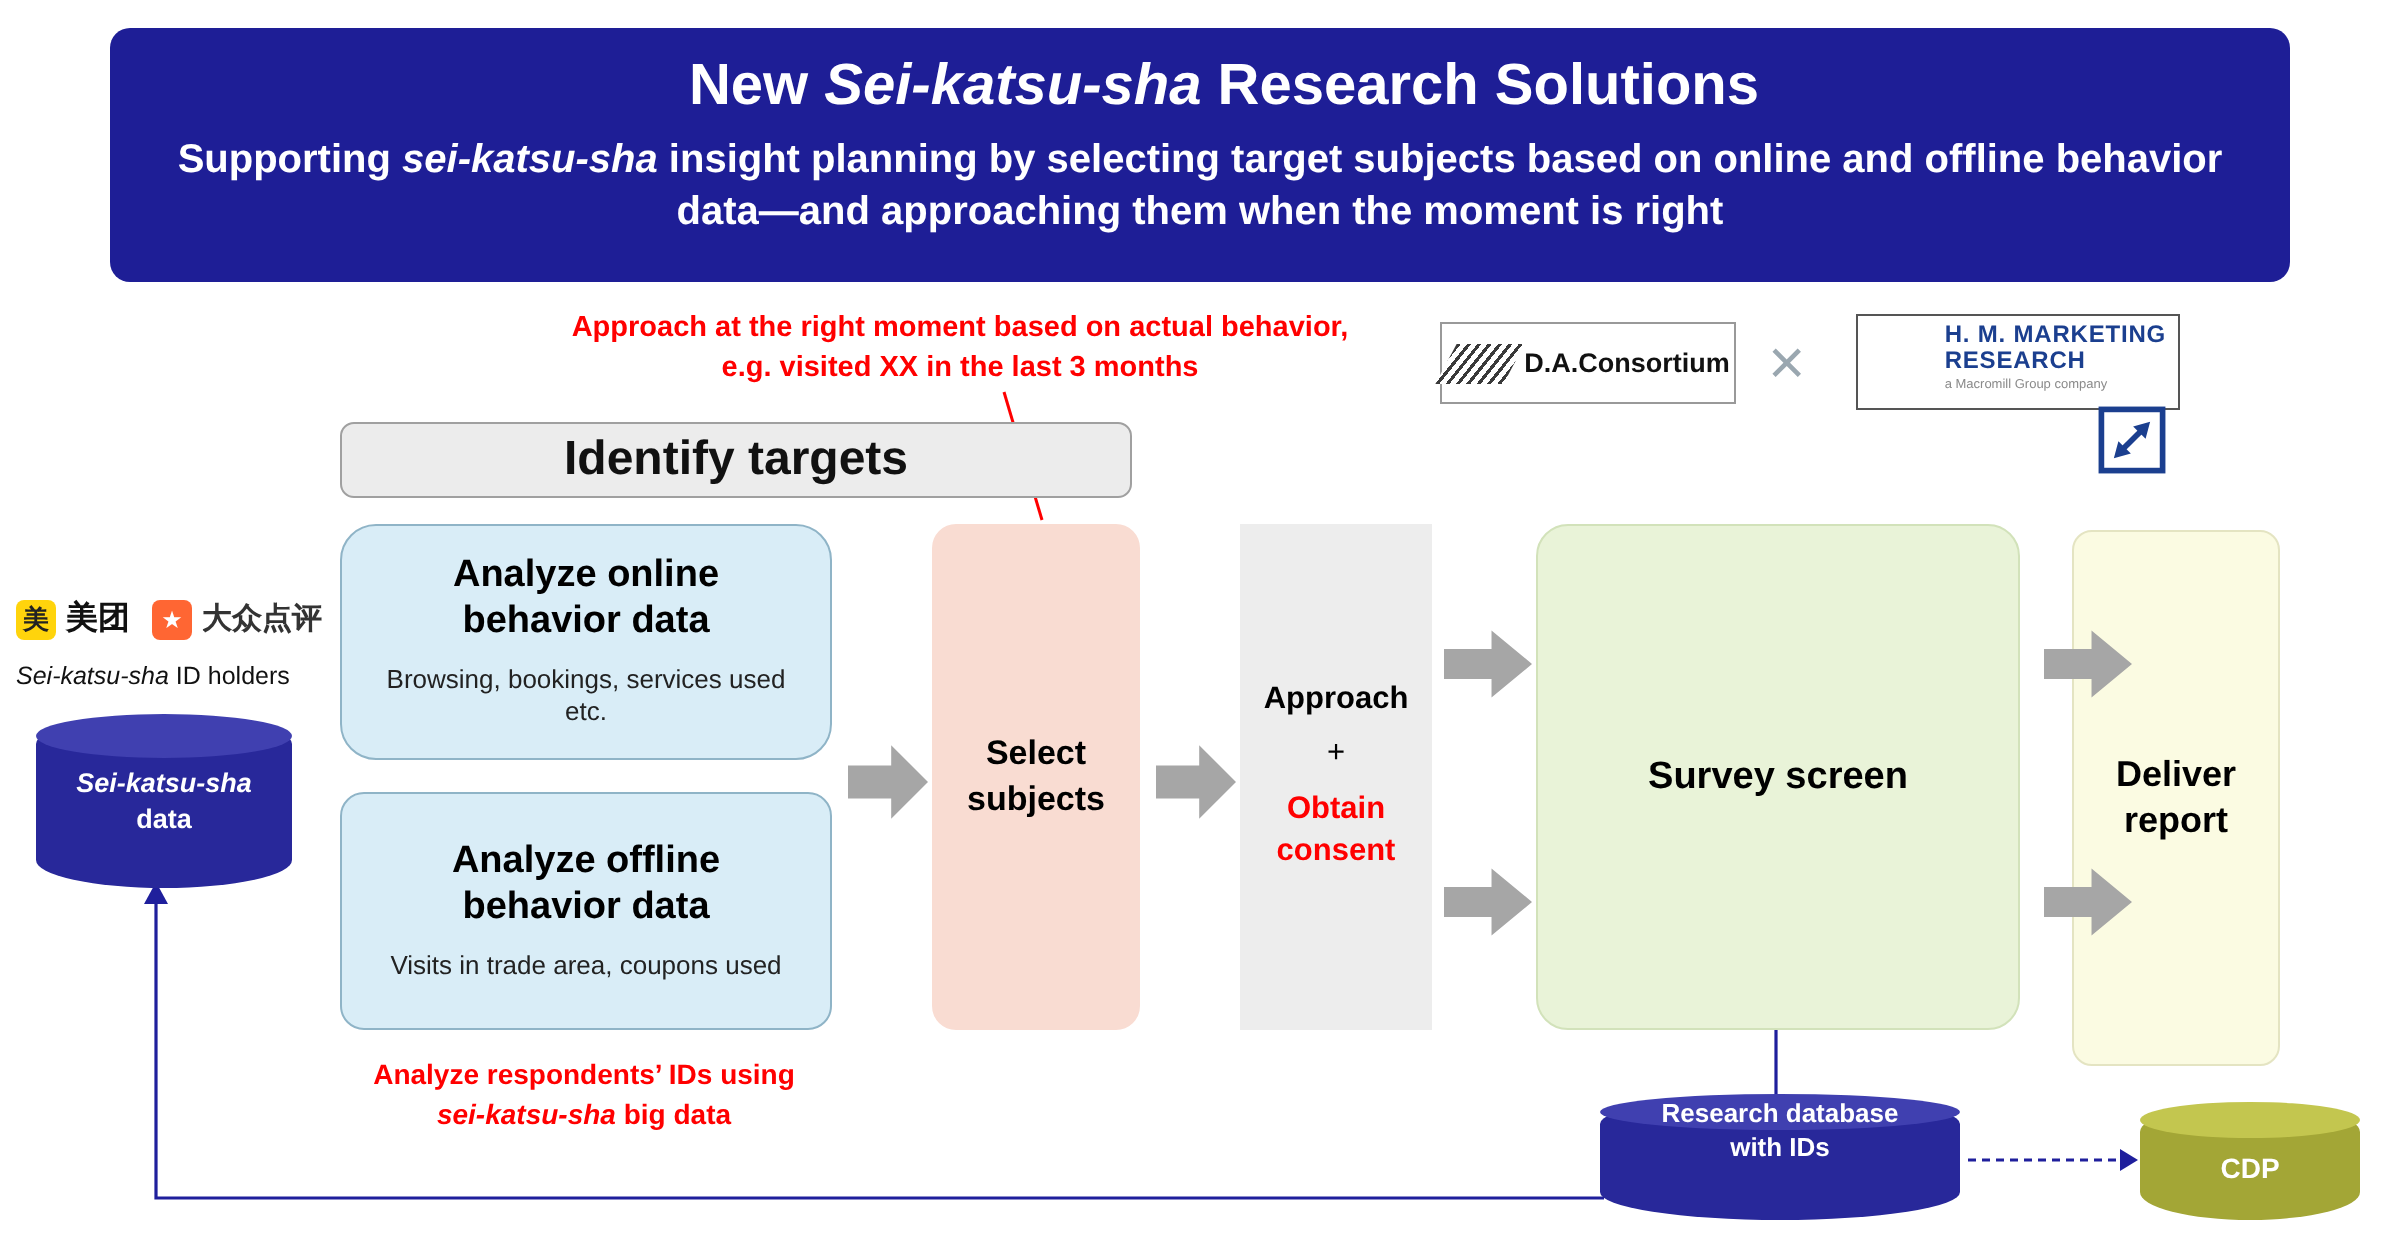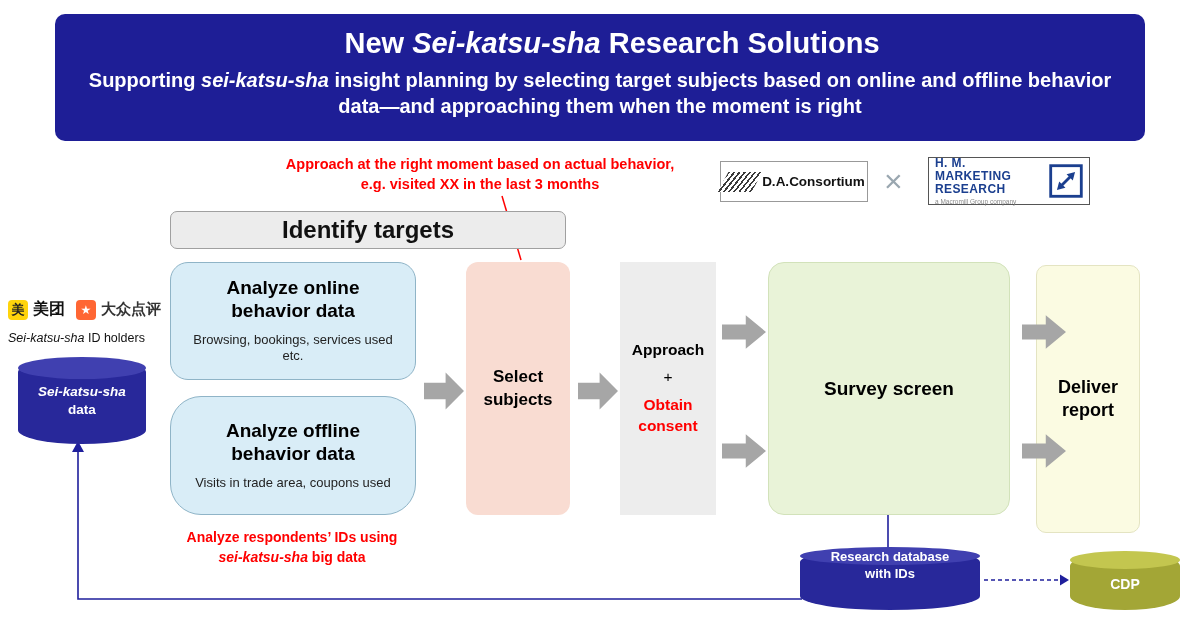--- a/index.html
+++ b/index.html
@@ -18,40 +18,40 @@
     color:var(--accent_red,#ff0000); font-weight:bold; font-size:14.5px; line-height:1.35; z-index:2; }
 
   
   .dac-box { position:absolute; left:720px; top:161px; width:148px; height:41px; background:#fff;
     border:1px solid #999; display:flex; align-items:center; justify-content:center; gap:5px; z-index:2; }
   .dac-glyph { width:34px; height:20px; transform:skewX(-28deg);
     background:repeating-linear-gradient(105deg,#3a3a3a 0 2px,#fff 2px 5px); }
   .dac-label { font-size:13.5px; font-weight:bold; color:#111; }
   .times-sign { position:absolute; left:884px; top:163px; font-size:32px; color:#9aa7b0; z-index:2; }
   .hmr-box { position:absolute; left:928px; top:157px; width:162px; height:48px; background:#fff;
-    border:1px solid #555; display:flex; align-items:center; padding:3px 6px; gap:7px; z-index:2; }
+    border:1px solid #555; display:flex; align-items:flex-end; padding:3px 6px; gap:7px; z-index:2;flex-direction:column; }
   .hmr-text { display:flex; flex-direction:column; }
   .hmr-line { font-size:12px; font-weight:bold; color:var(--hmr_blue,#1b3f8f); letter-spacing:.4px; line-height:1.1; }
   .hmr-sub { font-size:6.5px; color:#8a8a8a; margin-top:2px; }
   .hmr-logo { width:34px; height:34px; flex:0 0 auto; color:var(--hmr_blue,#1b3f8f); }
 
   
   .section-hdr { position:absolute; height:38px; background:#ececec; border:1px solid #a0a0a0;
     border-radius:7px; display:flex; align-items:center; justify-content:center;
     font-size:24px; font-weight:bold; color:#111; z-index:2; }
   .sec-identify { left:170px; top:211px; width:396px; }
   .sec-survey   { left:620px; top:211px; width:558px; }
 
   
   .flow-box { position:absolute; display:flex; flex-direction:column; align-items:center;
     justify-content:center; text-align:center; z-index:2; }
   .box-online  { left:170px; top:262px; width:246px; height:118px; background:var(--box_blue,#d9edf7);
     border:1px solid #8fb4c7; border-radius:18px; }
   .box-offline { left:170px; top:396px; width:246px; height:119px; background:var(--box_blue,#d9edf7);
-    border:1px solid #8fb4c7; border-radius:31px; }
+    border:1px solid #8fb4c7; border-radius:12px; }
   .analyze-title { font-size:19px; font-weight:bold; line-height:1.2; max-width:180px; }
   .analyze-desc  { font-size:13px; color:#222; line-height:1.25; max-width:212px; margin-top:9px; }
   .box-select  { left:466px; top:262px; width:104px; height:253px; background:var(--box_pink,#f9dcd2);
     border-radius:12px; font-size:17px; font-weight:bold; line-height:1.3; }
   .box-approach { left:620px; top:262px; width:96px; height:253px; background:var(--box_gray,#ededed); }
   .approach-line { font-size:15.5px; font-weight:bold; }
   .approach-plus { font-size:15.5px; margin:9px 0; }
   .approach-consent { font-size:15.5px; font-weight:bold; color:var(--accent_red,#ff0000);
     line-height:1.35; max-width:70px; }
   .box-survey { left:768px; top:262px; width:242px; height:253px; background:var(--box_green,#e9f3d8);

